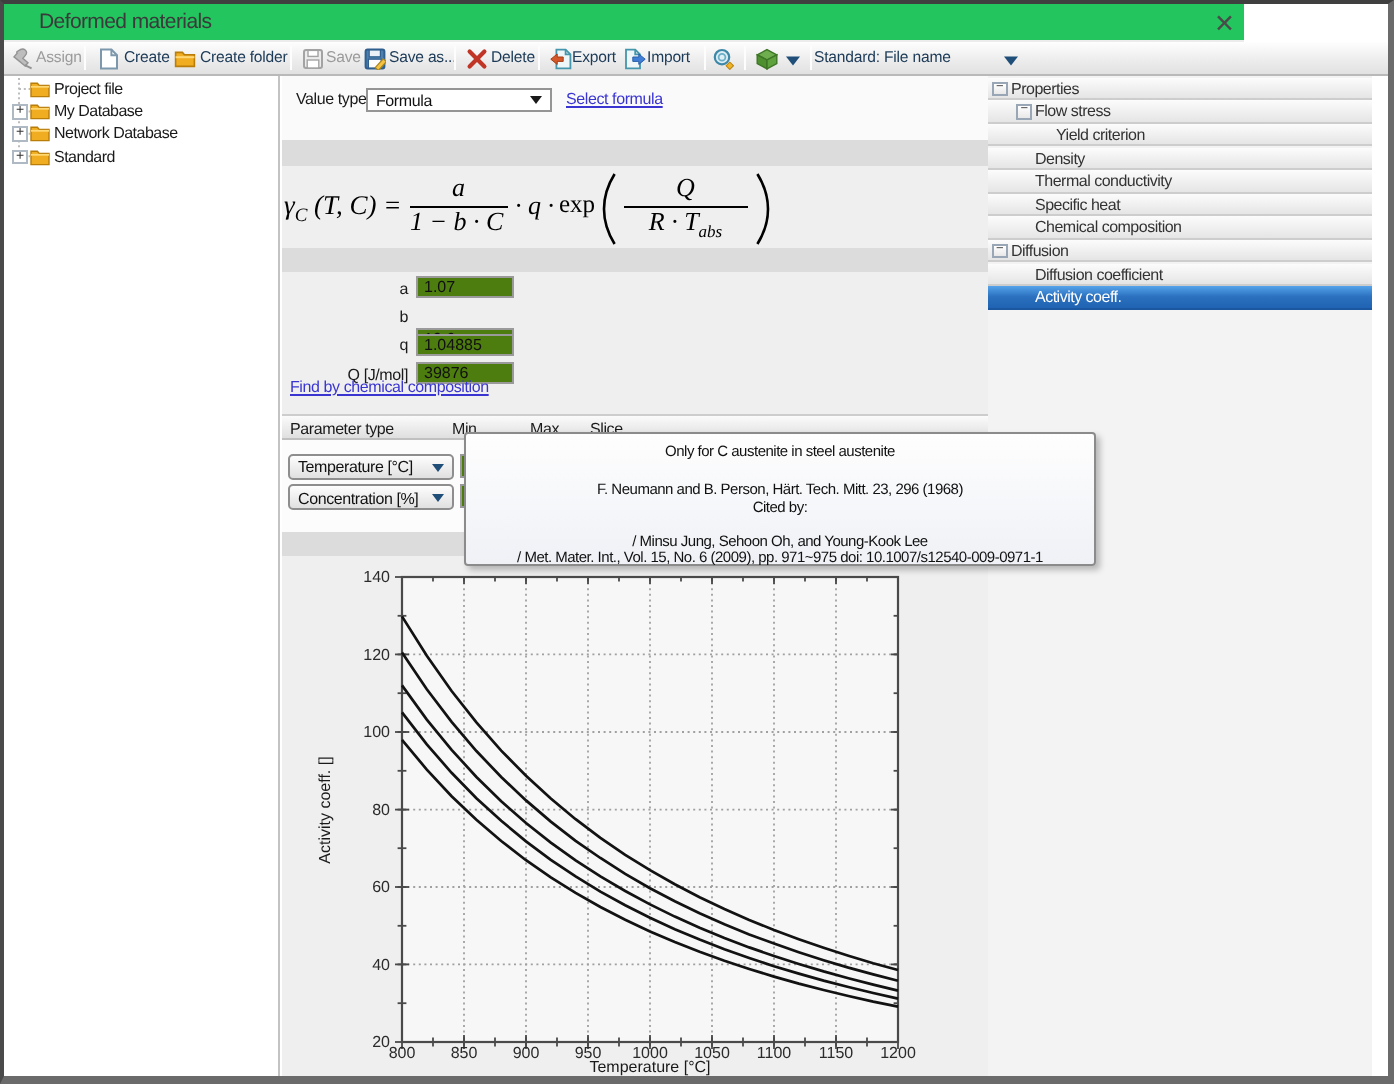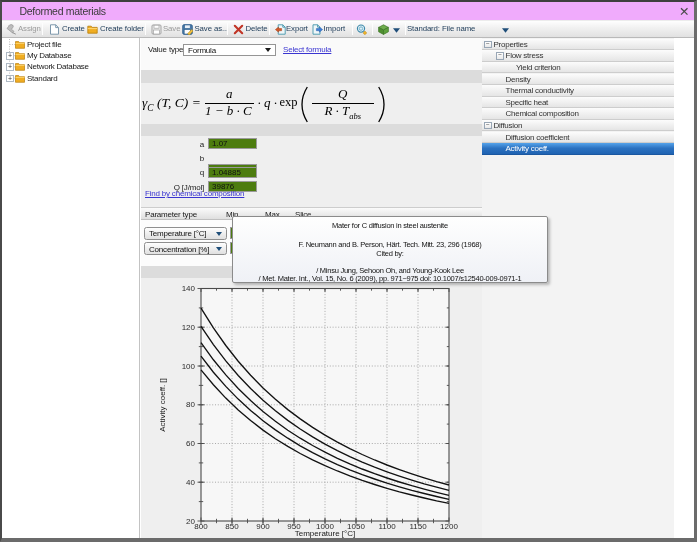--- a/index.html
+++ b/index.html
@@ -1,30 +1,30 @@
 <!DOCTYPE html>
 <html><head><meta charset="utf-8"><style>
 *{margin:0;padding:0;box-sizing:border-box}
 html,body{width:697px;height:542px;overflow:hidden;background:#fff}
 body{font-family:"Liberation Sans",sans-serif;position:relative}
 #win{position:absolute;left:0;top:0;width:697px;height:542px;
  border-top:2px solid #3f3f3f;border-left:2px solid #4a4a4a;
  border-right:3px solid #6b6b6b;border-bottom:4px solid #6b6b6b;background:#fff}
-.titlebar{position:absolute;left:0;top:0;width:692px;height:19px;background:#f0abfc;border-bottom:1px solid #ececec}
+.titlebar{position:absolute;left:0;top:0;width:620px;height:19px;background:#22c55e;border-bottom:1px solid #ececec}
 .titlebar .t{position:absolute;left:17.5px;top:3px;font-size:10.5px;color:#3a3a3a;letter-spacing:-0.3px}
 .titlebar .x{position:absolute;right:4.5px;top:1.5px;font-size:12.5px;color:#4a4a4a}
 .toolbar{position:absolute;left:0;top:19px;width:692px;height:17px;
  background:linear-gradient(#fefefe,#f0f0f0 45%,#e1e1e1);border-bottom:1px solid #b9b9b9}
 .tbi{position:absolute;top:0;height:16px;line-height:16px;font-size:7.8px;color:#1c3a57;white-space:nowrap;letter-spacing:-0.1px}
 .tbi.dis{color:#9b9b9b}
 .tbs{position:absolute;top:2px;height:12px;width:1px;background:#b5b5b5;border-right:1px solid #fdfdfd}
 .ticon{position:absolute}
 .tree{position:absolute;left:0;top:36px;width:138px;height:500px;background:#fff;border-right:1px solid #c3c3c3}
 .mid{position:absolute;left:139px;top:36px;width:361px;height:500px;background:#efefef;border-right:1px solid #ababab}
-.props{position:absolute;left:480px;top:36px;width:192px;height:500px;background:#f3f3f3}
+.props{position:absolute;left:492px;top:36px;width:192px;height:500px;background:#f3f3f3}
 .trow{position:absolute;left:0;height:11px;font-size:8px;color:#1a1a1a;white-space:nowrap;letter-spacing:-0.25px}
 .trow .lbl{position:absolute;left:25px;top:0;line-height:11px}
 .ebox{position:absolute;left:4px;top:2px;width:7.5px;height:7.5px;background:#fff;border:1px solid #aeb9c4}
 .ebox .pm{position:absolute;left:0;top:0;width:6px;height:6px;font-size:7px;line-height:6px;text-align:center;color:#333;letter-spacing:0}
 .folder{position:absolute;left:13px;top:1px;width:10px;height:9px}
 .vrow{position:absolute;left:0;top:0;width:360px;height:32px;background:#fafafa}
 .band{position:absolute;left:0;width:360px;background:#dcdcdc}
 .sec{position:absolute;left:0;width:360px;background:#efefef}
 .lab{font-size:8px;color:#1a1a1a;letter-spacing:-0.2px}
 .combo8{position:absolute;background:#fff;border:1px solid #959595;font-size:8px;color:#111;letter-spacing:-0.2px}
@@ -386,19 +386,19 @@
         </span>
       </div>
       <div class="prow" style="top:93.49999999999999px">
         <span class="lbl" style="left:23.5px">Diffusion coefficient</span>
       </div>
       <div class="prow sel" style="top:105.09999999999998px">
         <span class="lbl" style="left:23.5px">Activity coeff.</span>
       </div>
     </div>
  <div class="tip">
-      <div style="top:3.5px">Mater for C diffusion in steel austenite</div>
+      <div style="top:3.5px">Only for C austenite in steel austenite</div>
       <div style="top:22.5px">F. Neumann and B. Person, Härt. Tech. Mitt. 23, 296 (1968)</div>
       <div style="top:31.5px">Cited by:</div>
       <div style="top:48.5px">/ Minsu Jung, Sehoon Oh, and Young-Kook Lee</div>
       <div style="top:57px">/ Met. Mater. Int., Vol. 15, No. 6 (2009), pp. 971~975 doi: 10.1007/s12540-009-0971-1</div>
     </div>
 </div>
 
 </body></html>

